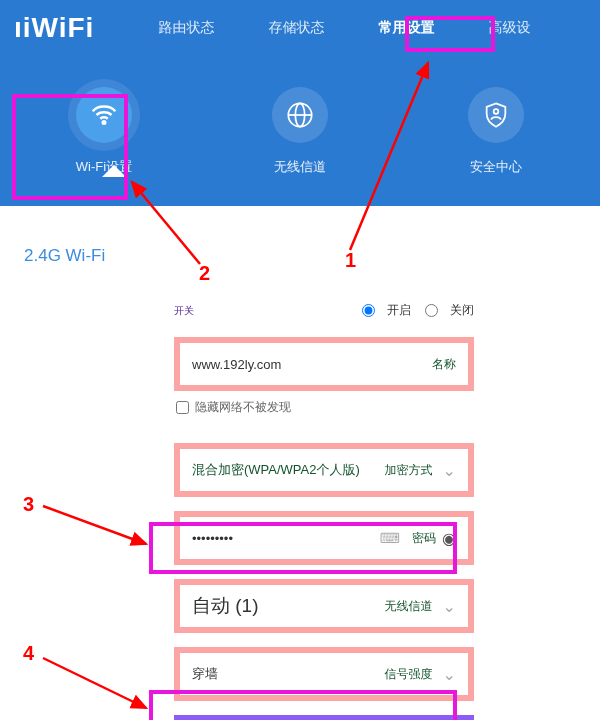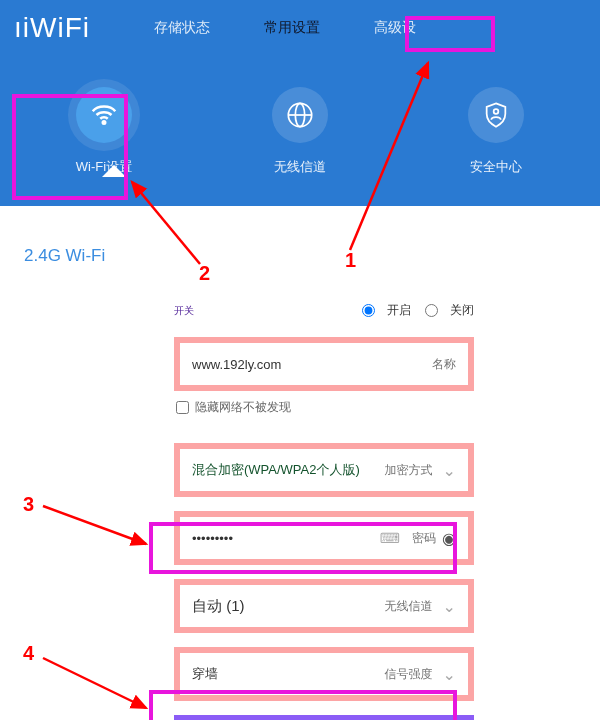--- a/index.html
+++ b/index.html
@@ -1,63 +1,64 @@
 <!DOCTYPE html>
 <html><head>
   <meta charset="utf-8">
   <style>
     * { margin: 0; padding: 0; box-sizing: border-box; font-family: "Microsoft YaHei", Arial, sans-serif; }
     body { width: 600px; height: 720px; background: #fff; overflow: hidden; position: relative; }
 
     .header { background: #2a7ad2; display: flex; align-items: center; height: 56px; padding: 0 14px; }
-    .logo { color: #fff; font-size: 28px; font-weight: 400; letter-spacing: 1px; margin-right: 60px; }
+    .logo { color: #fff; font-size: 28px; font-weight: 700; letter-spacing: 1px; margin-right: 60px; }
     .nav { display: flex; gap: 46px; }
     .nav-item { color: rgba(255,255,255,0.85); font-size: 14px; cursor: pointer; padding: 18px 4px; }
-    .nav-item.active { color: #0f172a; font-weight: normal; }
+    .nav-item.active { color: #ffffff; font-weight: bold; }
 
     .subnav { background: #2a7ad2; height: 150px; display: flex; justify-content: space-around; align-items: center; padding: 0 6px; position: relative; }
     .subnav-item { display: flex; flex-direction: column; align-items: center; gap: 15px; cursor: pointer; width: 115px; position: relative; }
     .subnav-icon { width: 56px; height: 56px; border-radius: 50%; display: flex; align-items: center; justify-content: center; background: rgba(255,255,255,0.15); }
     .subnav-icon.active { background: #4aa0ea; box-shadow: 0 0 0 8px rgba(255,255,255,0.1); }
     .subnav-label { color: rgba(255,255,255,0.9); font-size: 13px; }
     .arrow-down { position: absolute; bottom: -1px; left: 55px; width: 0; height: 0; border-left: 12px solid transparent; border-right: 12px solid transparent; border-bottom: 12px solid #fff; }
 
     .content { padding: 40px 36px 0 24px; }
     .section-title { color: #3b8de0; font-size: 17px; margin-bottom: 36px; }
 
     .form { width: 300px; margin: 0 auto 0 150px; }
     .row { display: flex; align-items: center; margin-bottom: 18px; }
     .row-label { font-size: 10px; color: #4c1d95; width: 80px; }
     .radio-group { display: flex; gap: 14px; align-items: center; font-size: 12px; color: #333; margin-left: auto; }
     .radio-group label { display: flex; gap: 12px; }
     .radio-group input { margin: 0; }
 
     .field { border: 6px solid #fca5a5; height: 54px; display: flex; align-items: center; padding: 0 12px; margin-bottom: 14px; background: #fff; }
     .field input[type="text"], .field input[type="password"] { border: none; outline: none; flex: 1; font-size: 13px; color: #333; background: transparent; }
-    .field-label { color: #737373; font-size: 12px; margin-left: 8px; }
+    .field-label { color: #14532d; font-size: 12px; margin-left: 8px; }
     .field .chev { color: #aaa; margin-left: 10px; }
     .eye { margin-left: 6px; color: #555; }
     .kbd { color: #aaa; margin-right: 4px; font-size: 14px; }
 
     .check-row { display: flex; align-items: center; gap: 6px; font-size: 12px; color: #666; margin: -6px 0 27px 2px; }
     .check-row input { width: 13px; height: 13px; }
 
     .save-btn { width: 100%; height: 28px; background: #8b5cf6; color: #fff; border: none; font-size: 11px; cursor: pointer; }
 
     
     .ann-box { position: absolute; border: 4px solid #e815dd; pointer-events: none; }
     .ann-num { position: absolute; color: #ff0000; font-size: 20px; font-weight: bold; font-family: Arial; }
     svg.ann-arrow { position: absolute; pointer-events: none; }
   </style>
 </head>
 <body>
 
 <div class="header">
   <div class="logo">ıiWiFi</div>
   <div class="nav">
+    <div class="nav-item">路由状态</div>
     <div class="nav-item">存储状态</div>
     <div class="nav-item active">常用设置</div>
     <div class="nav-item">高级设</div>
   </div>
 </div>
 
 <div class="subnav">
   <div class="subnav-item">
     <div class="subnav-icon active">
       <svg width="30" height="30" viewBox="0 0 24 24" fill="none" stroke="#fff" stroke-width="2">
@@ -127,21 +128,21 @@
     </div>
 
     <div class="field">
       <input type="password" value="•••••••••" style="">
       <span class="kbd">⌨</span>
       <span class="field-label">密码</span>
       <span class="eye">◉</span>
     </div>
 
     <div class="field">
-      <span style="flex:1;font-size:15px;color:#333">自动 (1)</span>
+      <span style="flex:1;font-size:19px;color:#333">自动 (1)</span>
       <span class="field-label">无线信道</span>
       <span class="chev">⌄</span>
     </div>
 
     <div class="field">
       <span style="flex:1;font-size:13px;color:#333">穿墙</span>
       <span class="field-label">信号强度</span>
       <span class="chev">⌄</span>
     </div>
 

